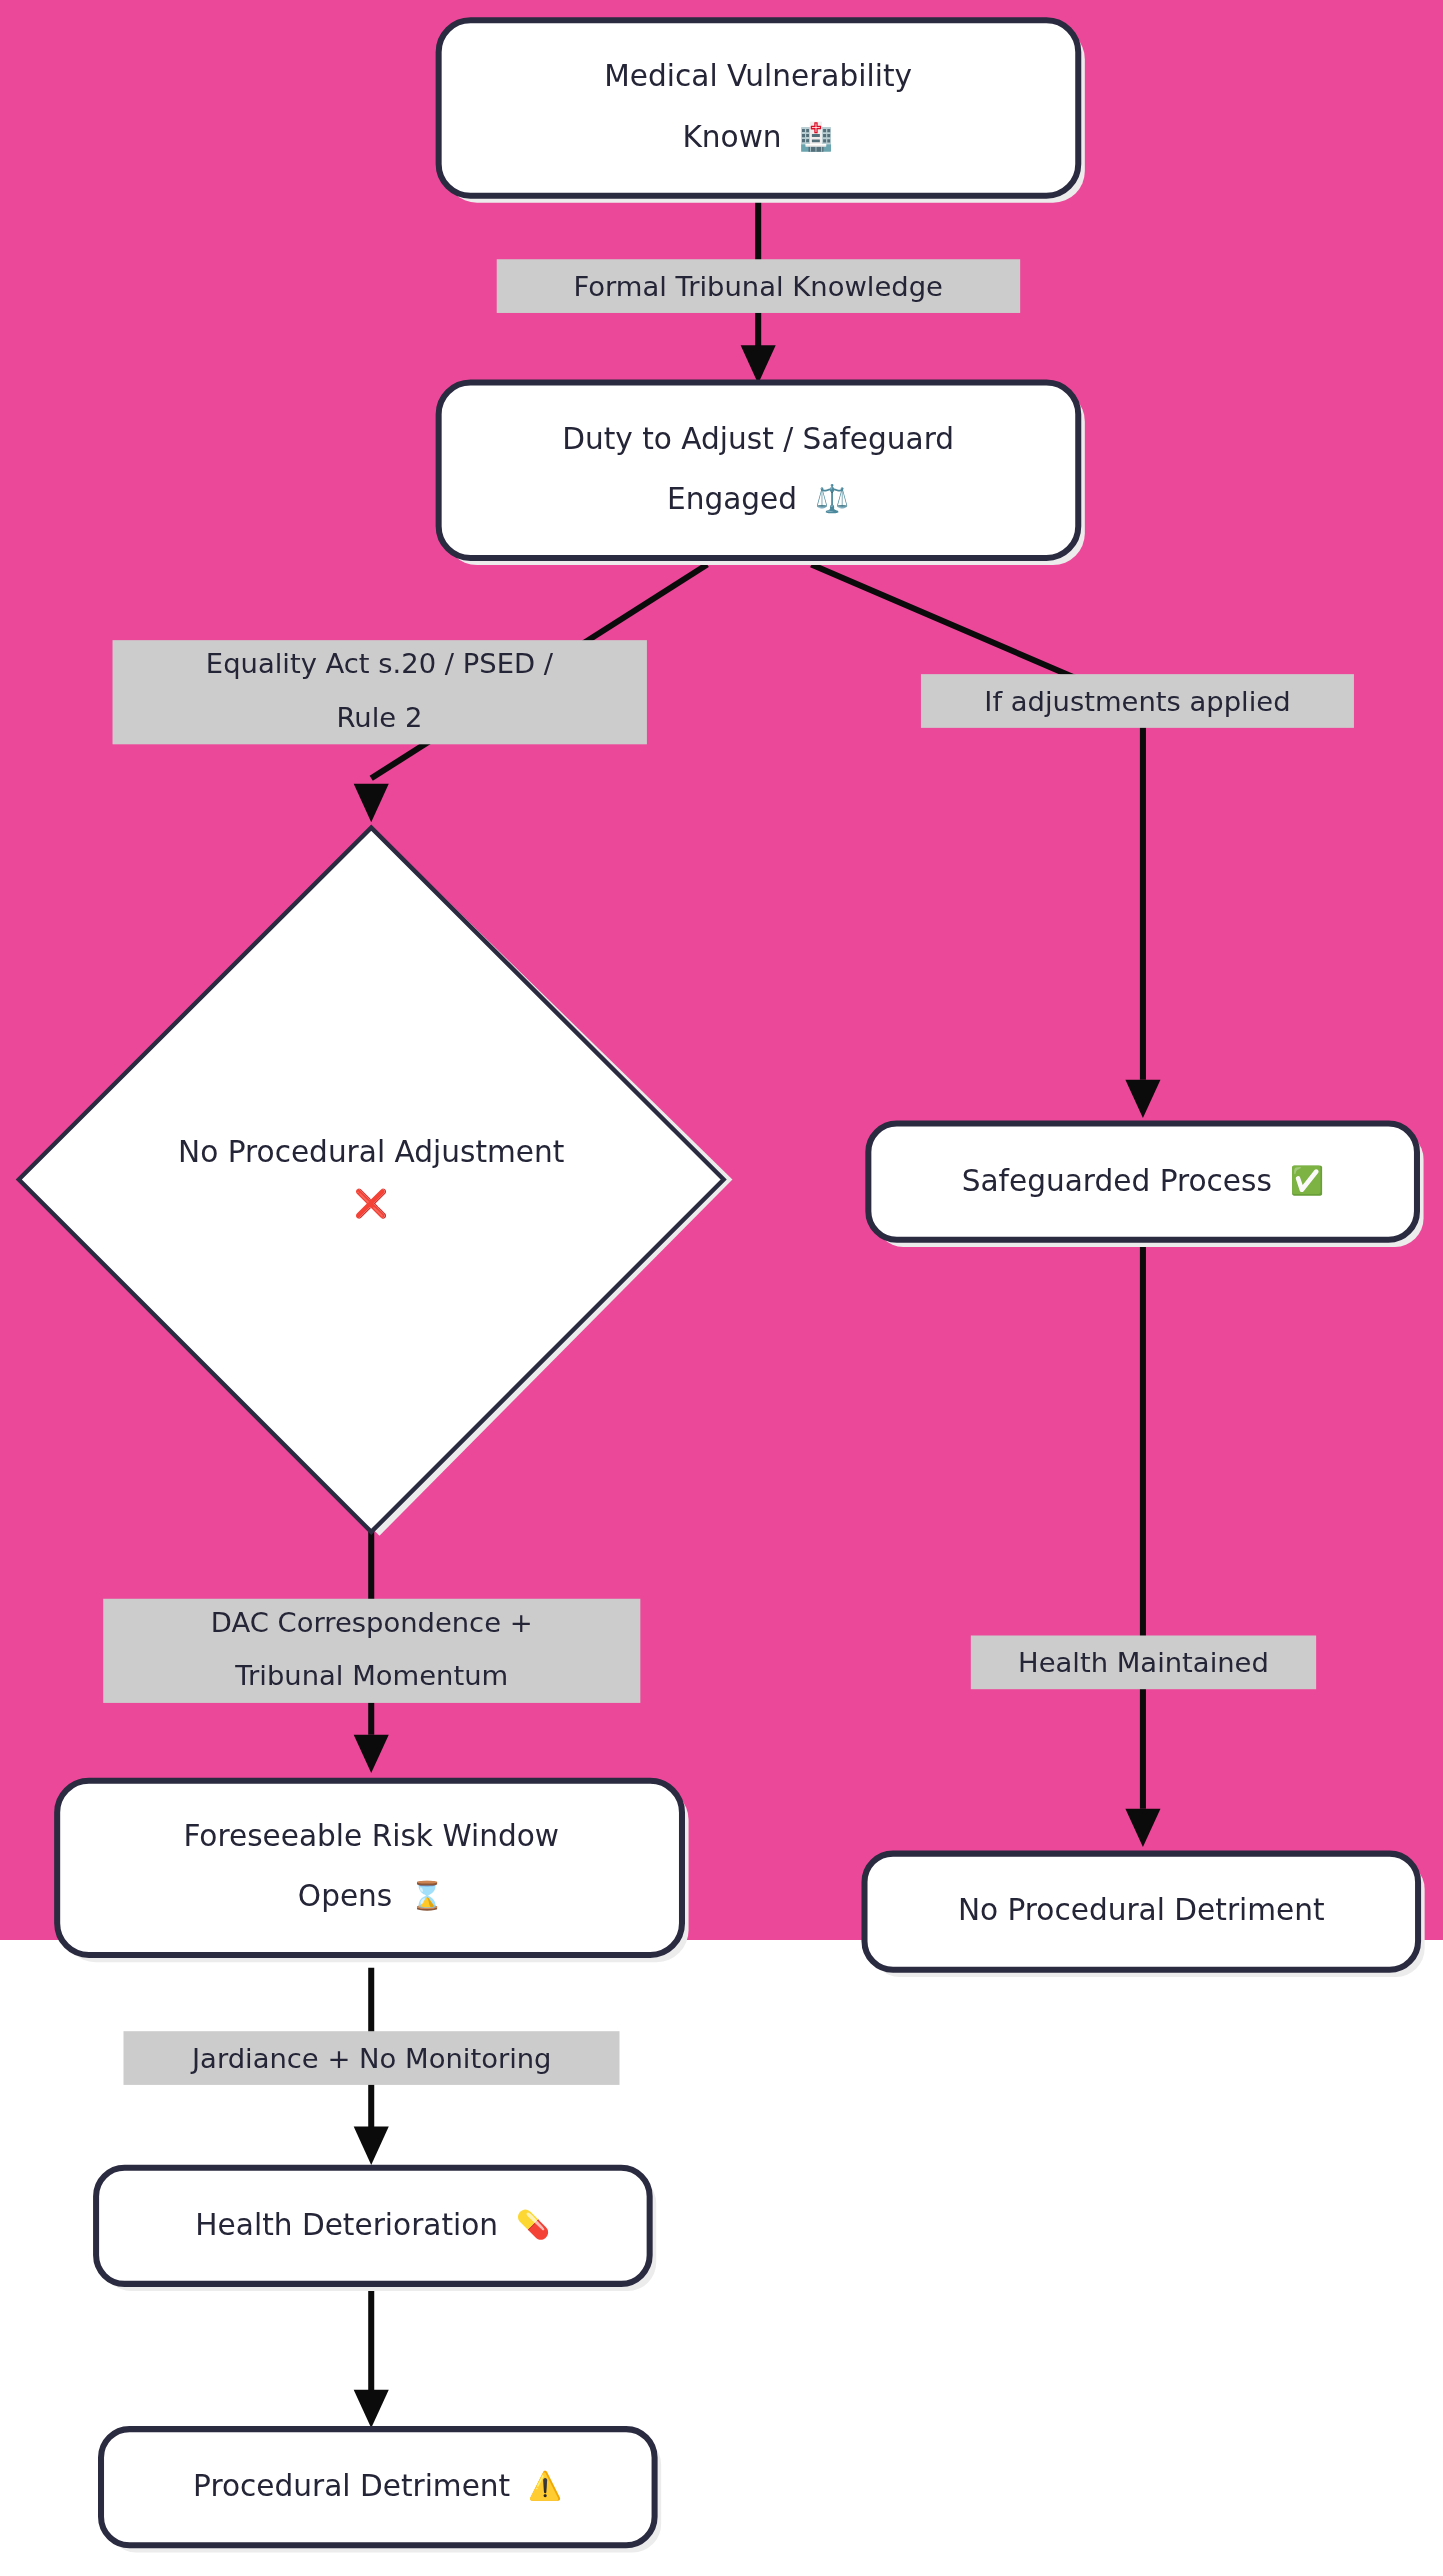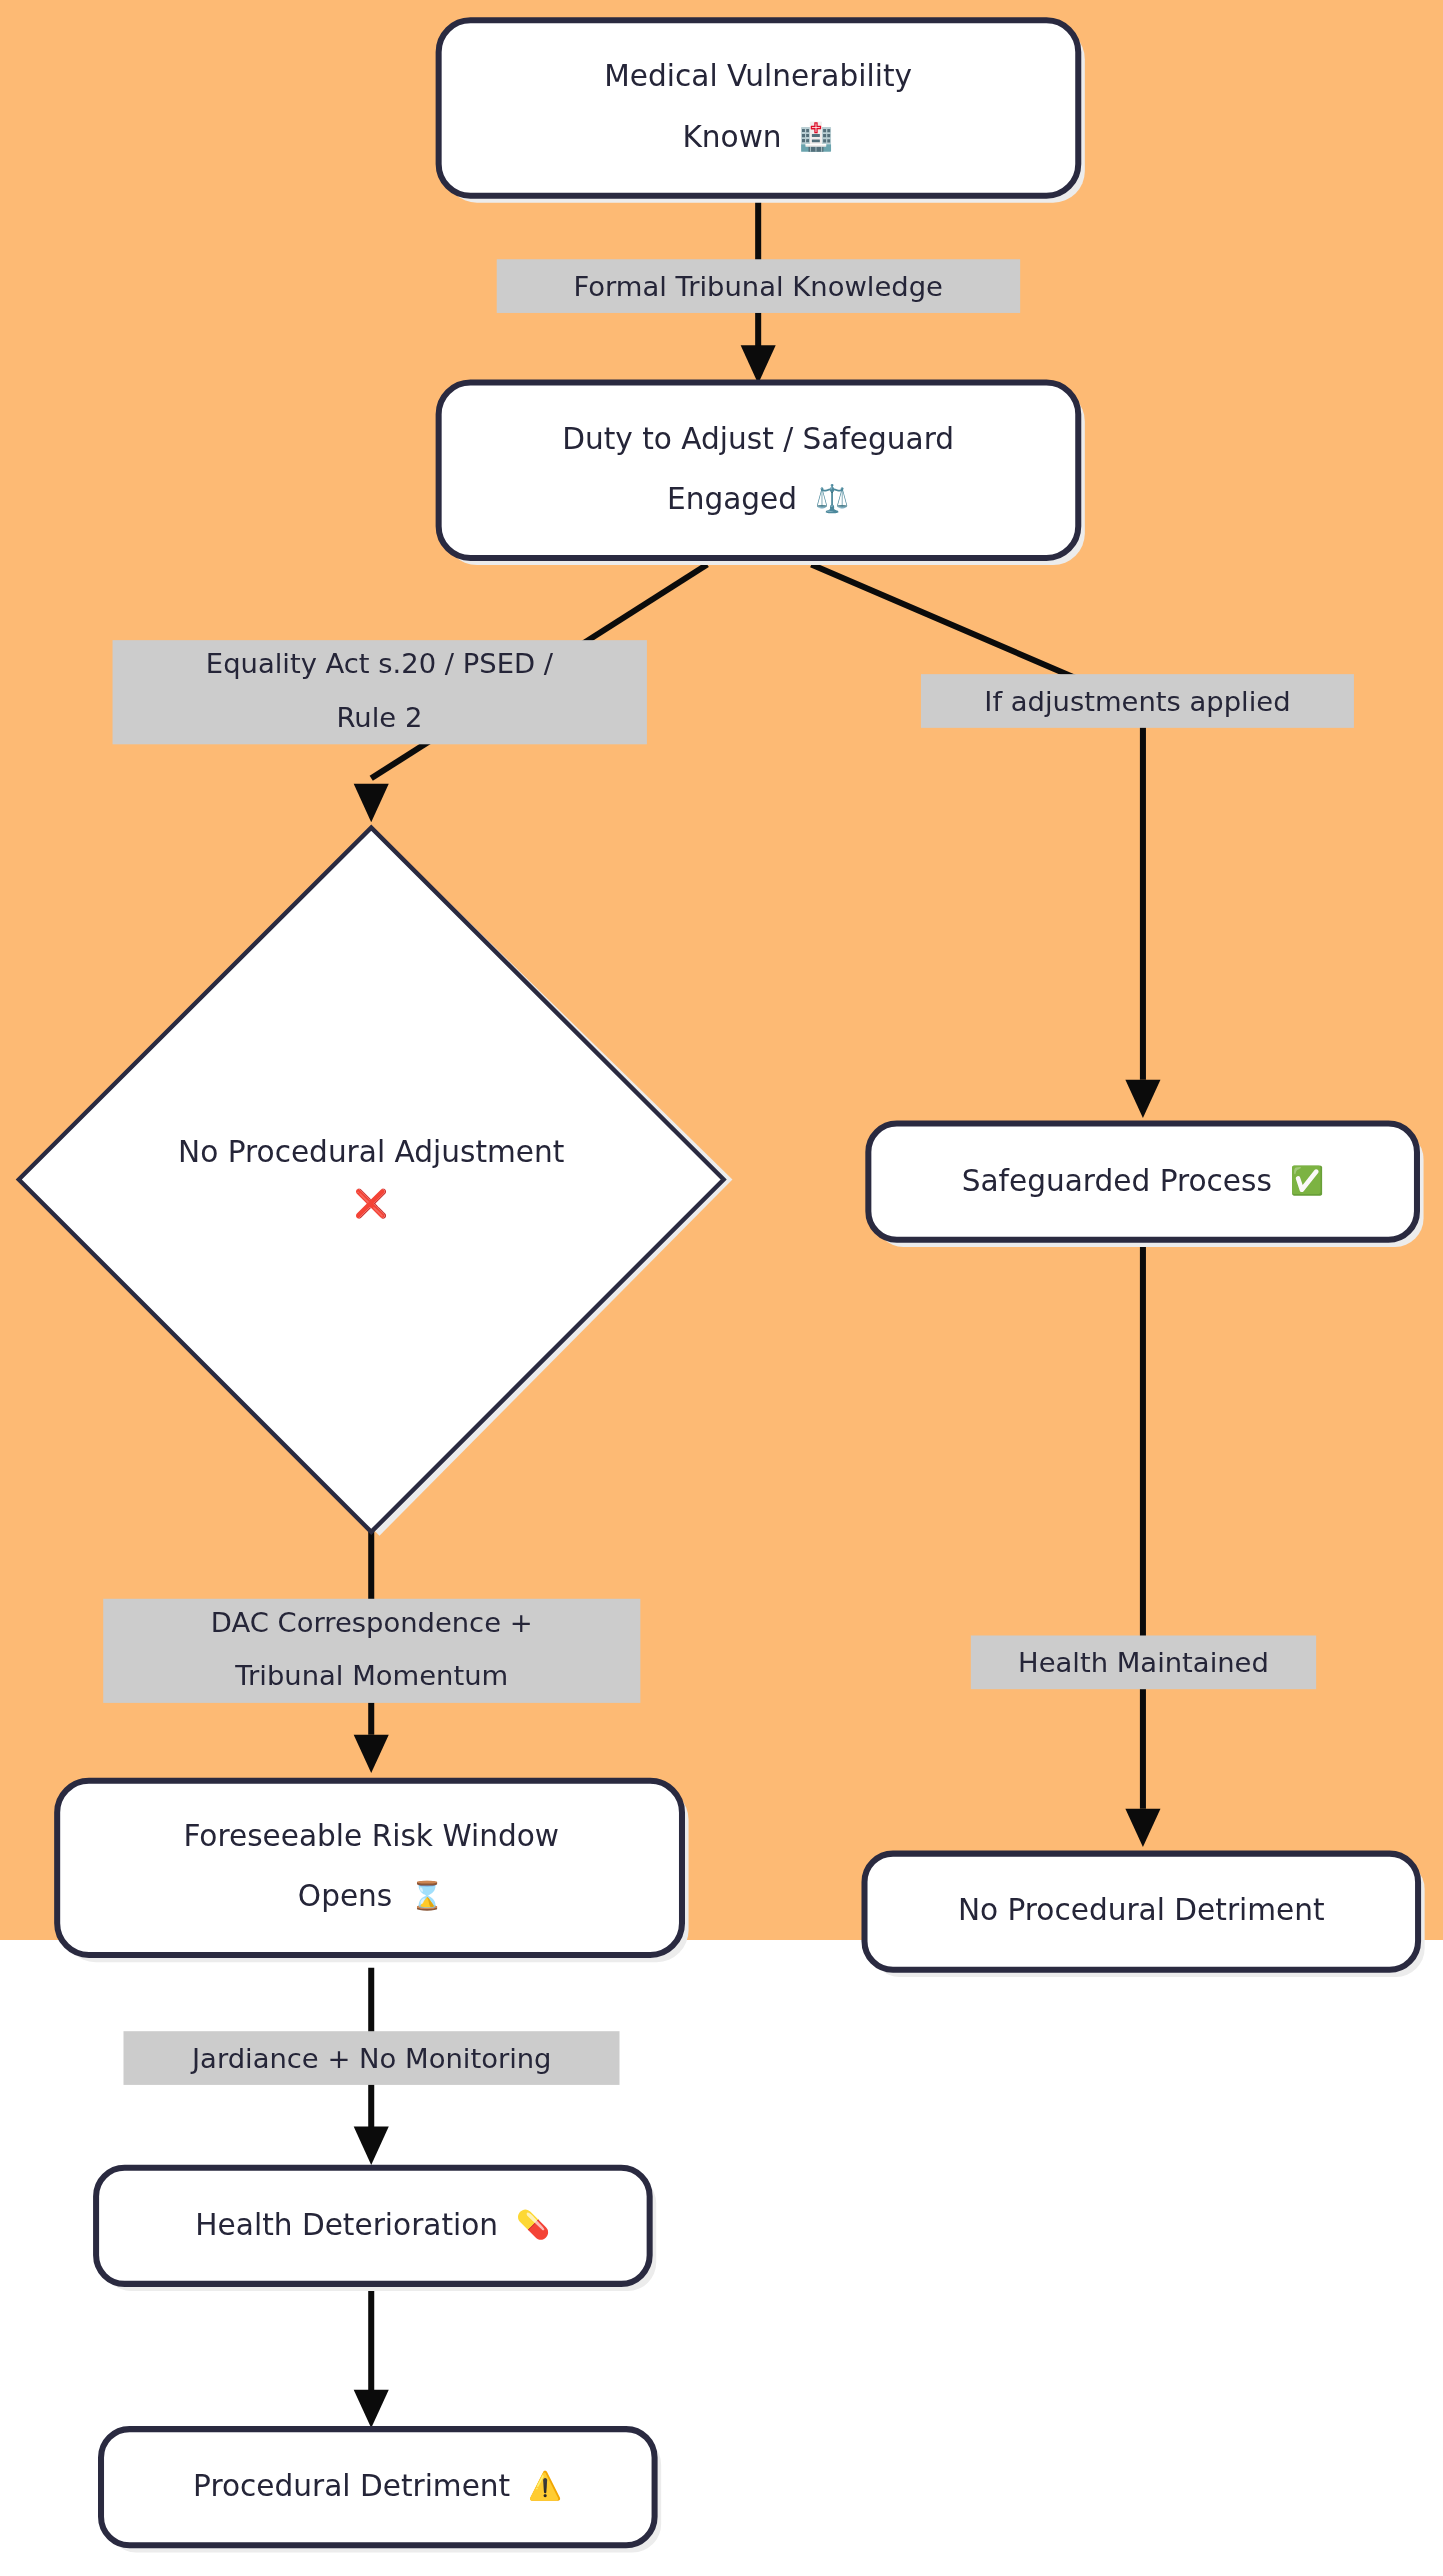--- a/index.html
+++ b/index.html
@@ -10,21 +10,21 @@
   body {
     width: 1444px;
     height: 2576px;
     font-family: "DejaVu Sans", "Liberation Sans", sans-serif;
     overflow: hidden;
   }
   #flowchart-root {
     position: relative;
     width: 1444px;
     height: 1940px;
-    background: #fdba74;
+    background: #ec4899;
   }
   svg#diagram-svg {
     position: absolute;
     top: 0;
     left: 0;
     width: 1444px;
     height: 2576px;
     display: block;
   }
   .node-shadow {

